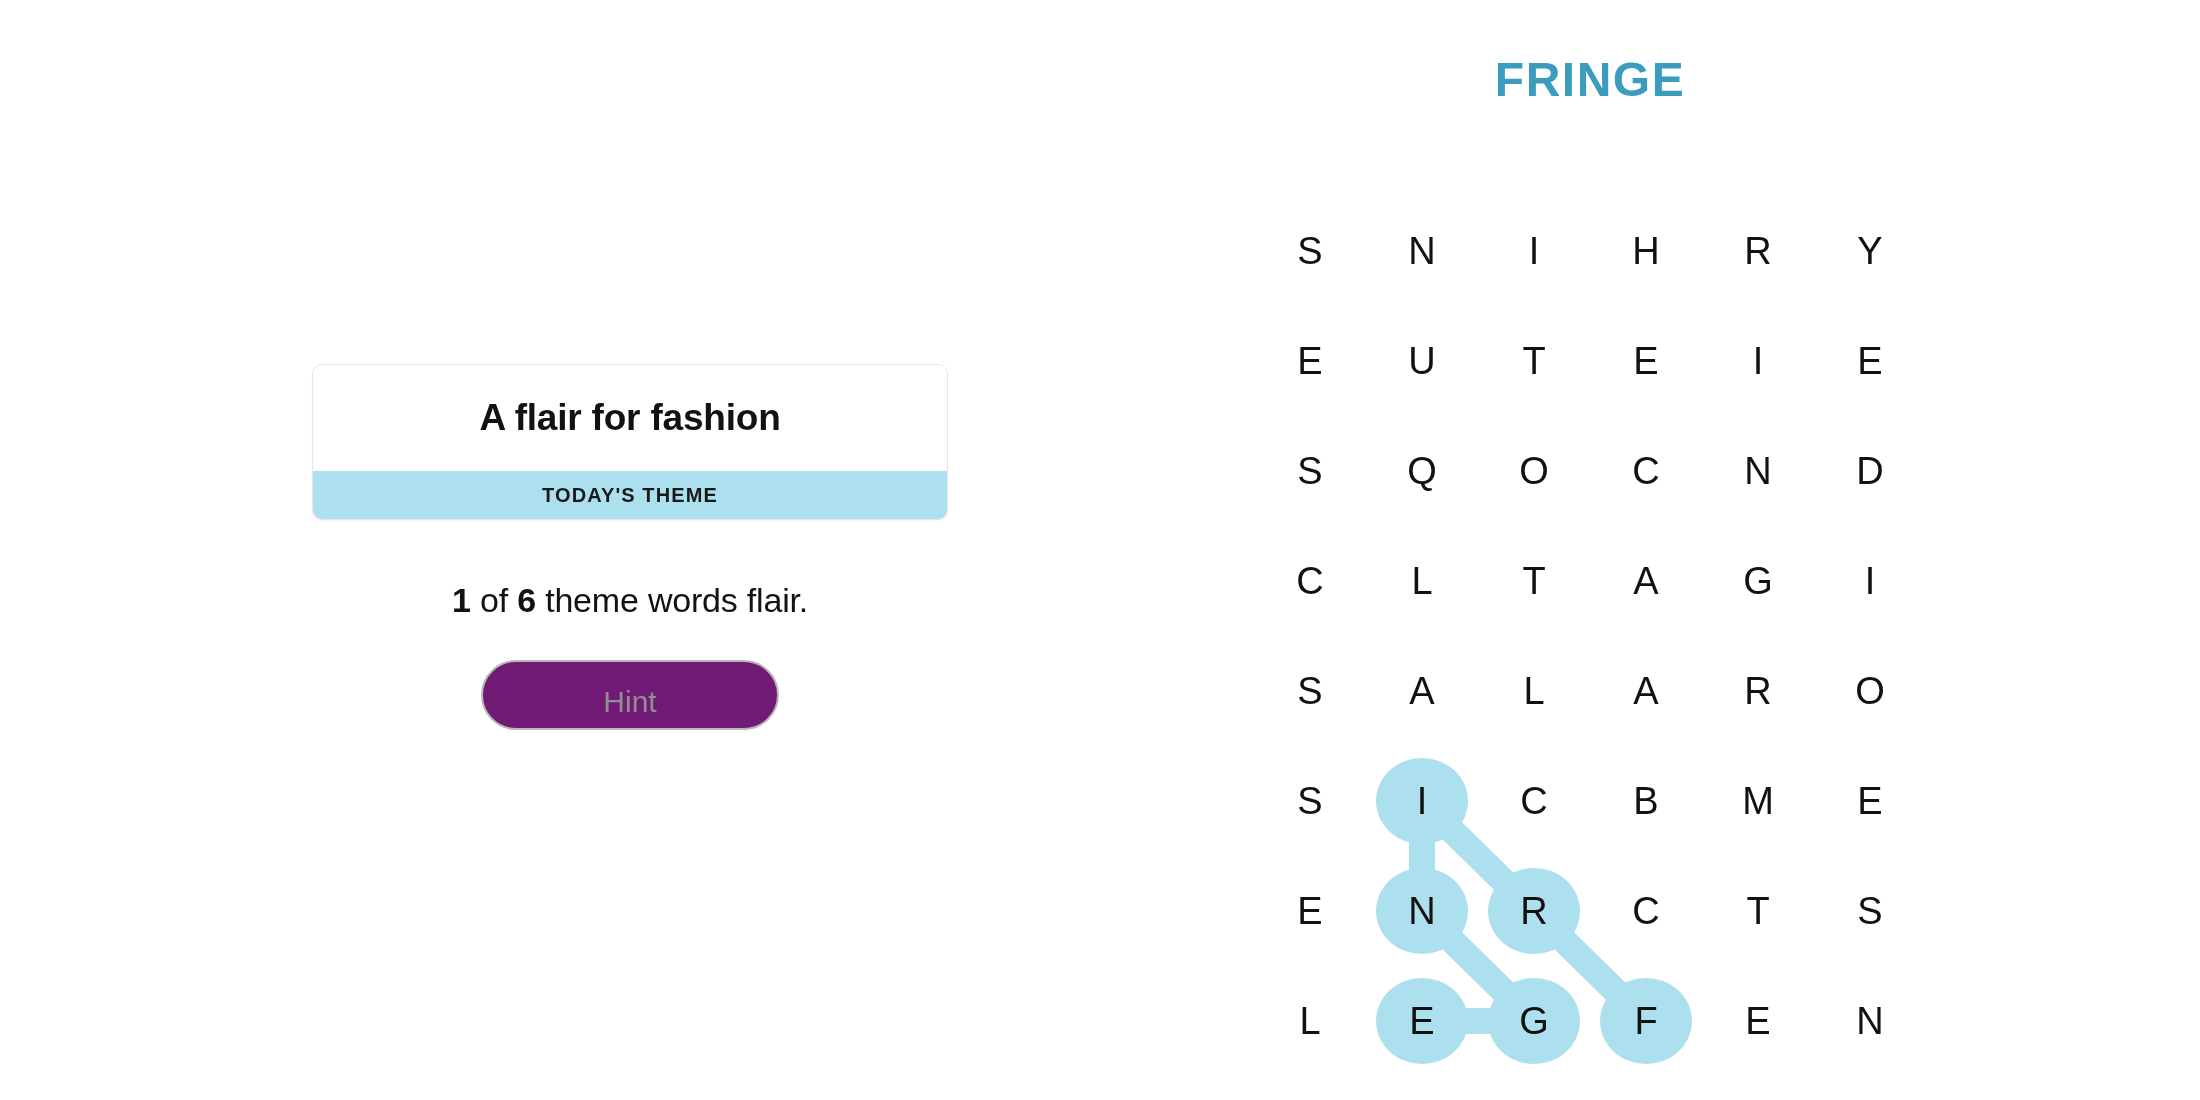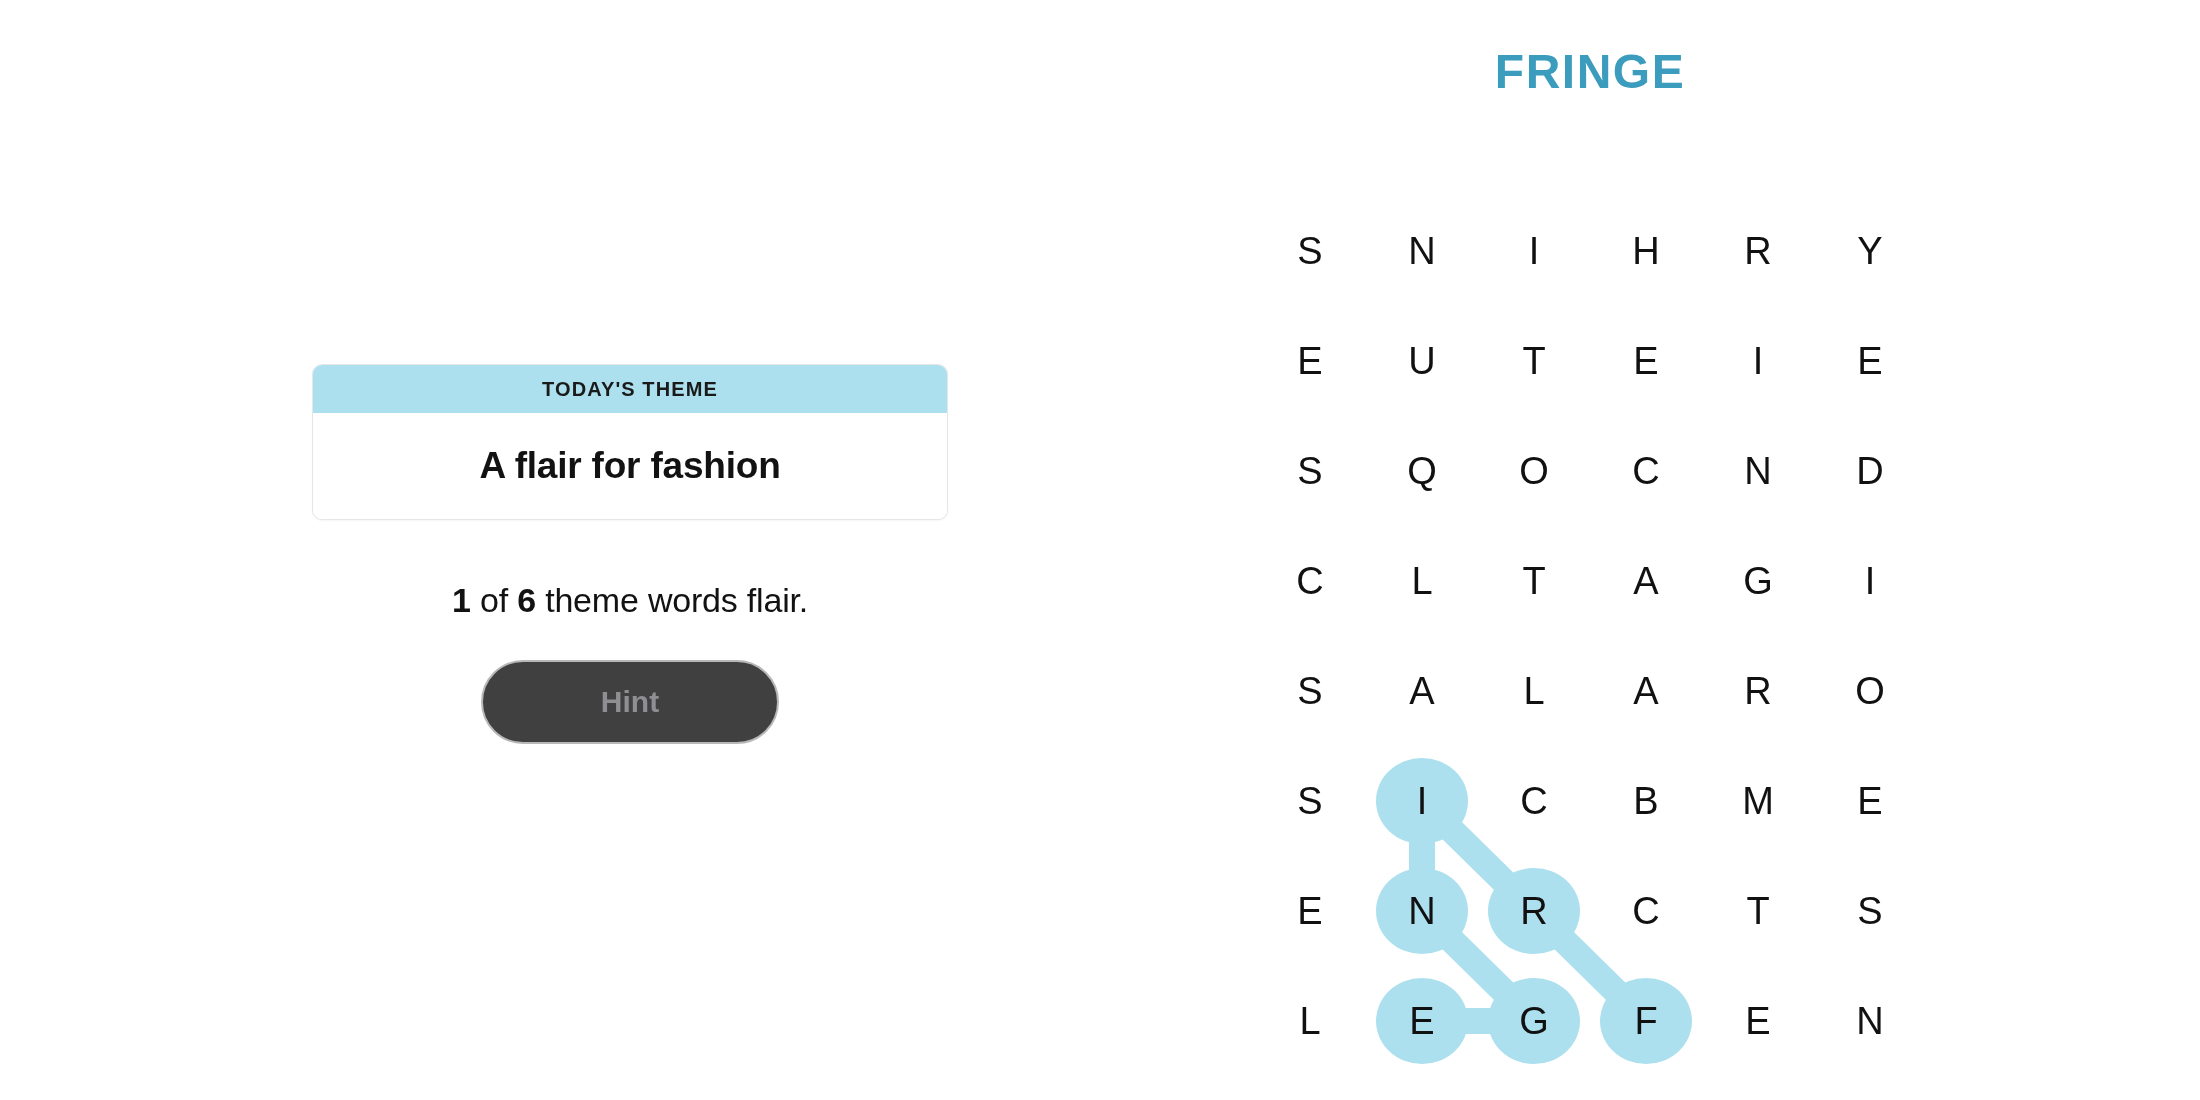--- a/index.html
+++ b/index.html
@@ -12,21 +12,21 @@
     background: #ffffff;
     font-family: "Liberation Sans", sans-serif;
     overflow: hidden;
     position: relative;
   }
 
   
   #puzzle-title {
     position: absolute;
     left: 1240px;
-    top: 48px;
+    top: 56px;
     width: 700px;
     text-align: center;
     font-size: 48px;
     font-weight: bold;
     letter-spacing: 1.5px;
     color: #3b9cbd;
     line-height: 1;
   }
 
   
@@ -81,31 +81,30 @@
   }
   #progress-line b { font-weight: bold; }
 
   #hint-button-wrap {
     margin-top: 40px;
     display: flex;
     justify-content: center;
   }
   #hint-button {
     width: 298px;
-    height: 84px;
+    height: 70px;
     border: 2px solid #b8b8b8;
     border-radius: 42px;
-    background: #404040;
+    background: #701a75;
     color: #8e8e93;
     font-size: 30px;
     font-family: "Liberation Sans", sans-serif;
     cursor: pointer;
     padding: 0;
     line-height: 80px;
-    font-weight: bold;
   }
 
   
   #grid-area {
     position: absolute;
     left: 1254px;
     top: 196px;
     width: 672px;
     height: 880px;
   }
@@ -137,24 +136,24 @@
   }
 </style>
 </head>
 <body>
 
 <div id="puzzle-title">FRINGE</div>
 
 <div id="left-panel">
 
   <div id="theme-card">
-    <div id="theme-card-header">TODAY'S THEME</div>
     <div id="theme-card-body">
       <span id="theme-text">A flair for fashion</span>
     </div>
+    <div id="theme-card-header">TODAY'S THEME</div>
   </div>
 
   <div id="progress-line">
     <b>1</b><span> of </span><b>6</b><span> theme words flair.</span>
   </div>
 
   <div id="hint-button-wrap">
     <button id="hint-button">Hint</button>
   </div>
 </div>

